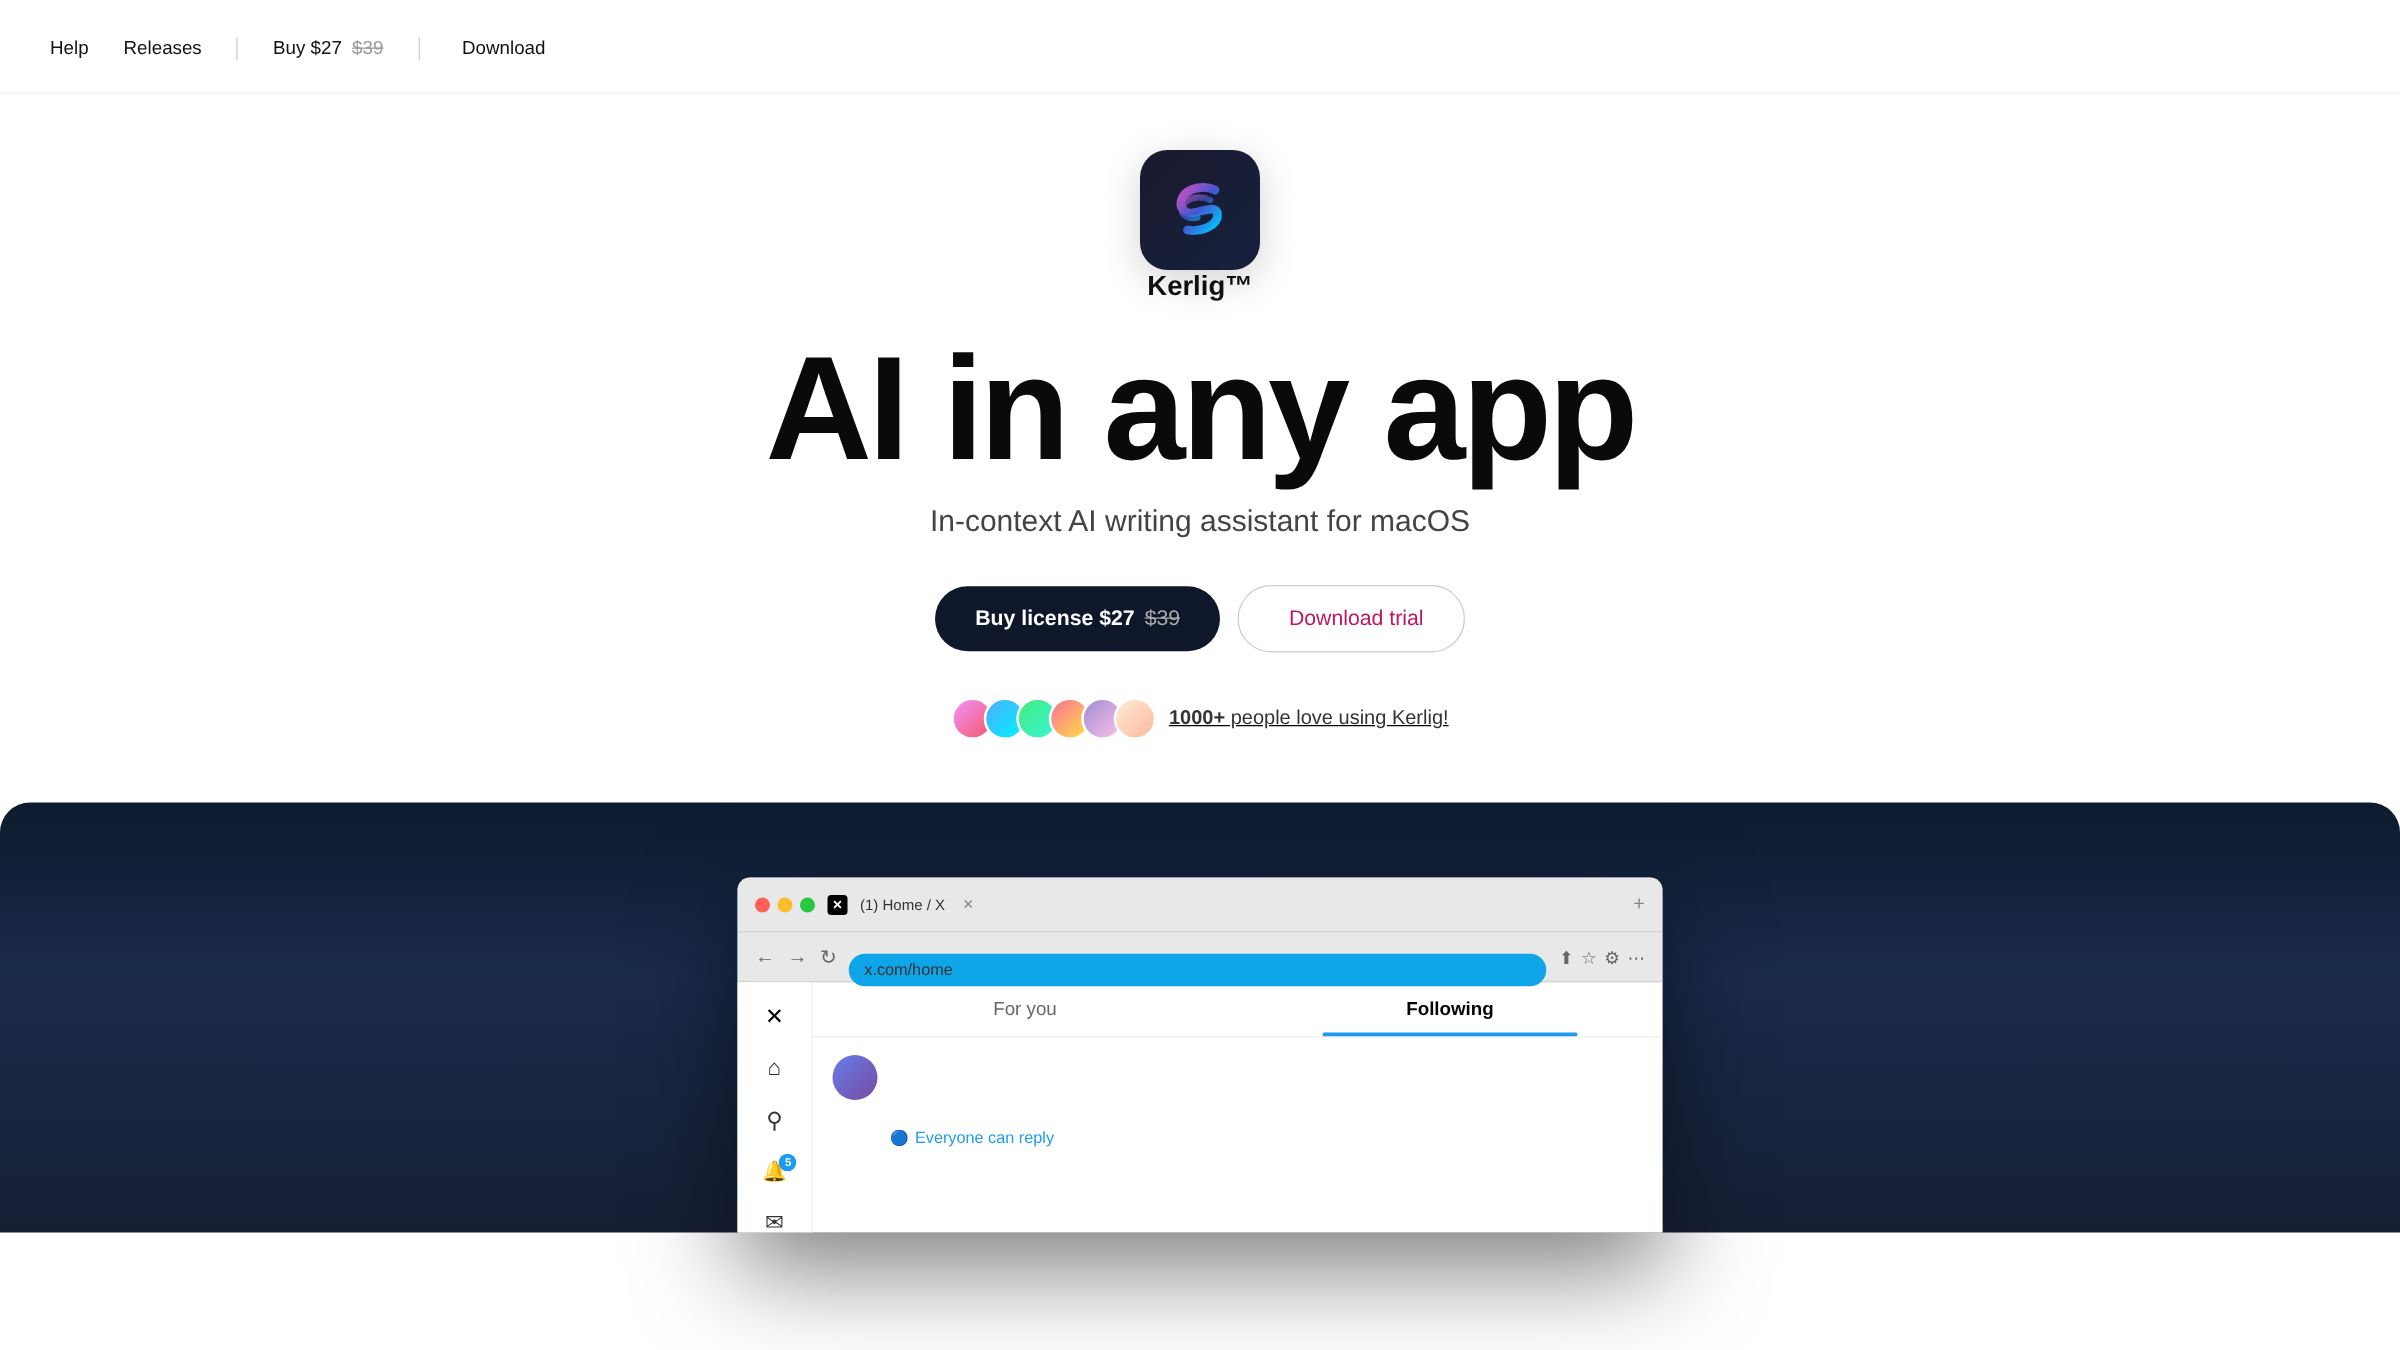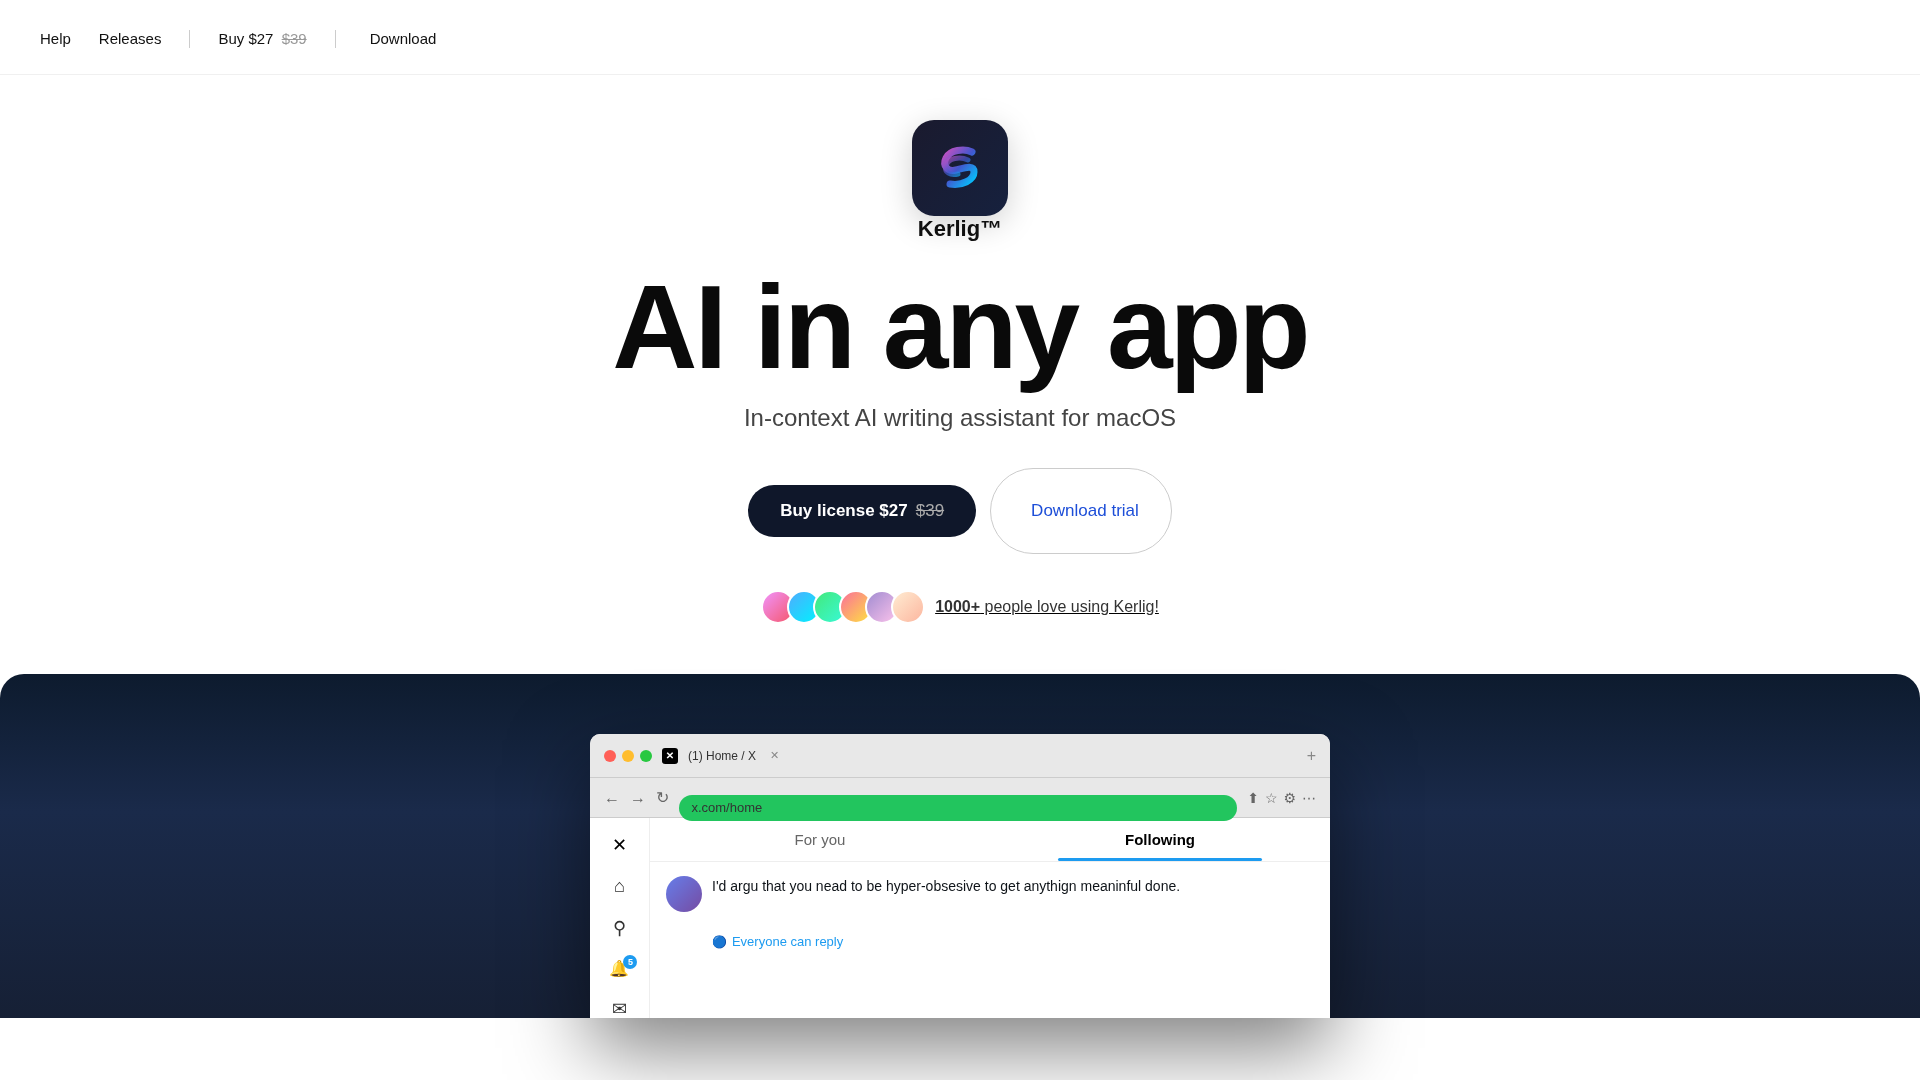--- a/index.html
+++ b/index.html
@@ -139,24 +139,24 @@
       align-items: center;
       gap: 8px;
     }
     .btn-buy-strike {
       color: #aaa;
       text-decoration: line-through;
       font-weight: 400;
     }
     .btn-trial {
       background: #fff;
-      color: #1d4ed8;
+      color: #be185d;
       border: 1.5px solid #ccc;
       border-radius: 50px;
-      padding: 32px 32px;
+      padding: 16px 32px;
       font-size: 17px;
       font-weight: 500;
       cursor: pointer;
       display: flex;
       align-items: center;
       gap: 8px;
     }
 
     
     .social-proof {
@@ -277,21 +277,21 @@
       gap: 10px;
       border-bottom: 1px solid #ccc;
     }
     .nav-btn {
       font-size: 16px;
       color: #666;
       cursor: pointer;
     }
     .address-input {
       flex: 1;
-      background: #22c55e;
+      background: #0ea5e9;
       border: none;
       border-radius: 20px;
       height: 26px;
       padding: 0 12px;
       font-size: 13px;
       color: #333;
       display: flex;
       align-items: center;
       margin-top: 20px;
     }
@@ -530,21 +530,20 @@
           </span>
           <span class="tw-icon">✉</span>
         </div>
         <div class="twitter-main">
           <div class="twitter-tabs">
             <div class="twitter-tab">For you</div>
             <div class="twitter-tab active">Following</div>
           </div>
           <div class="tweet-content">
             <div class="tweet-avatar"></div>
-            <div class="tweet-text">I'd argu that you nead to be hyper-obsesive to get anythign meaninful done.</div>
           </div>
           <div class="tweet-reply-info">
             <span class="reply-icon">🔵</span>
             <span>Everyone can reply</span>
           </div>
         </div>
       </div>
     </div>
   </div>
 </section>

